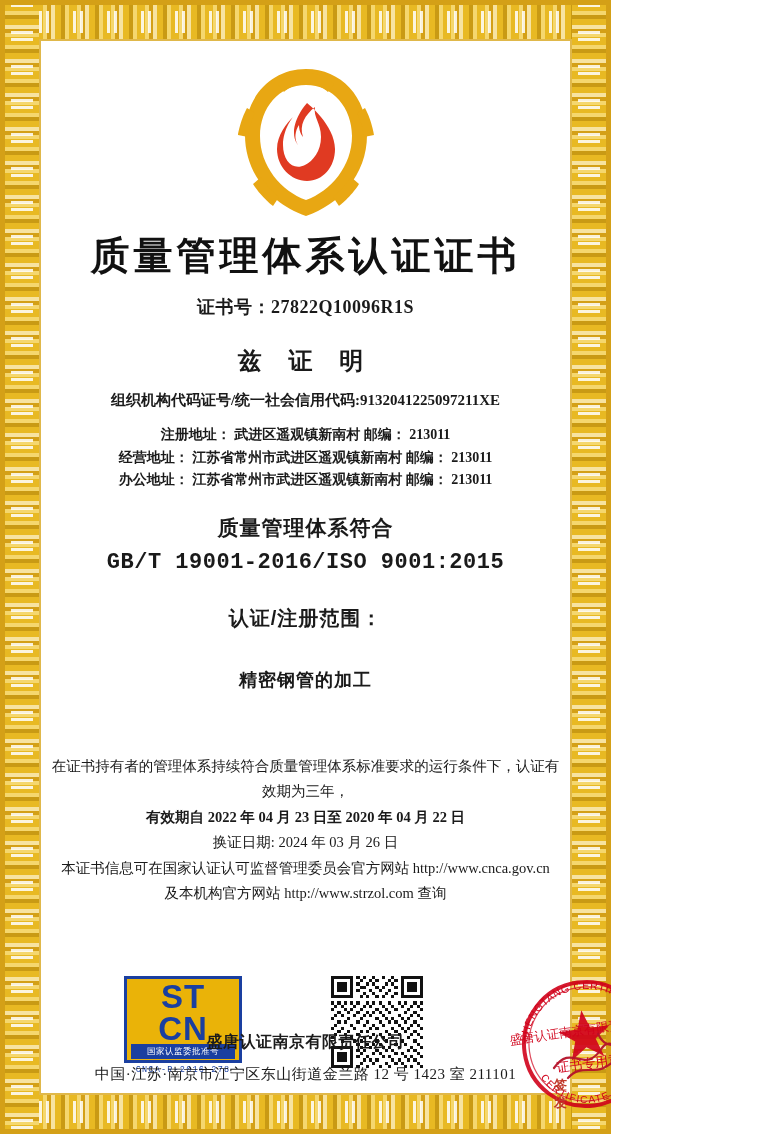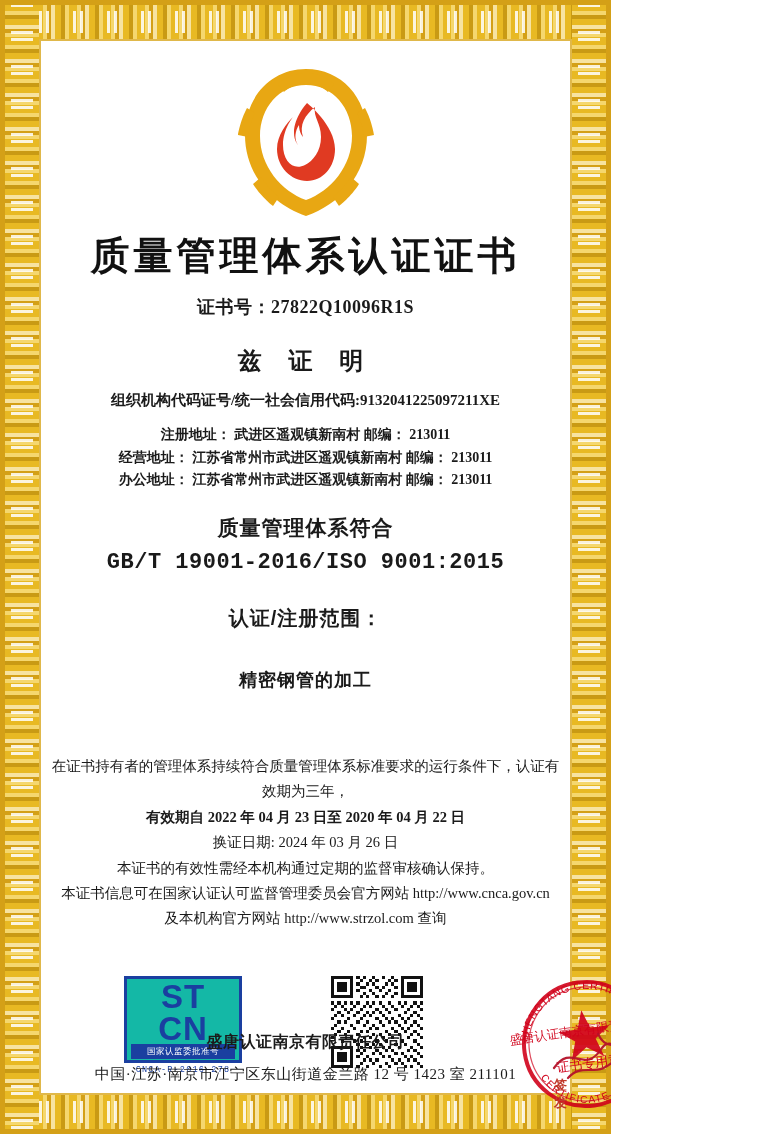--- a/index.html
+++ b/index.html
@@ -197,21 +197,21 @@
   .stcn-mark {
     position: absolute;
     left: 78px;
     top: 50px;
     width: 118px;
     text-align: center;
   }
   .stcn-box {
     border: 3px solid #1a3fa0;
     padding: 2px 4px 1px;
-    background: #14b8a6;
+    background: #eab308;
   }
   .stcn-letters {
     font-family: "Liberation Sans", "DejaVu Sans", sans-serif;
     font-weight: bold;
     color: #1a3fa0;
     font-size: 33px;
     line-height: 0.96;
     letter-spacing: 1px;
   }
   .stcn-strip {
@@ -329,21 +329,20 @@
     <div class="standard-head">质量管理体系符合</div>
     <div class="standard-code">GB/T 19001-2016/ISO 9001:2015</div>
 
     <div class="scope-head">认证/注册范围：</div>
     <div class="scope-text">精密钢管的加工</div>
 
     <div class="notes">
       <div>在证书持有者的管理体系持续符合质量管理体系标准要求的运行条件下，认证有效期为三年，</div>
       <div class="strong">有效期自 2022 年 04 月 23 日至 2020 年 04 月 22 日</div>
       <div>换证日期: 2024 年 03 月 26 日</div>
-      <div>本证书的有效性需经本机构通过定期的监督审核确认保持。</div>
       <div>本证书信息可在国家认证认可监督管理委员会官方网站 http://www.cnca.gov.cn</div>
       <div>及本机构官方网站 http://www.strzol.com 查询</div>
     </div>
 
     <div class="bottom-row">
 
       <div class="stcn-mark">
         <div class="stcn-box">
           <div class="stcn-letters">ST</div>
           <div class="stcn-letters">CN</div>

